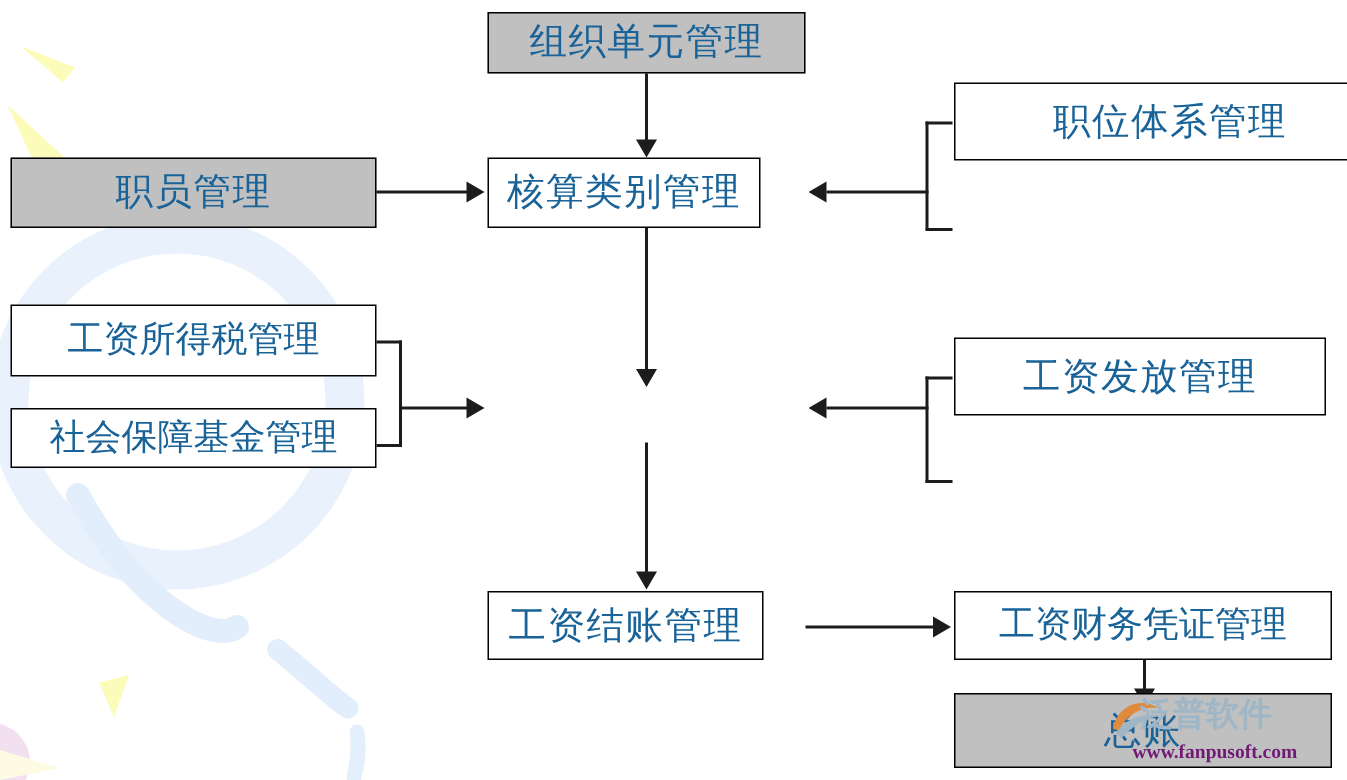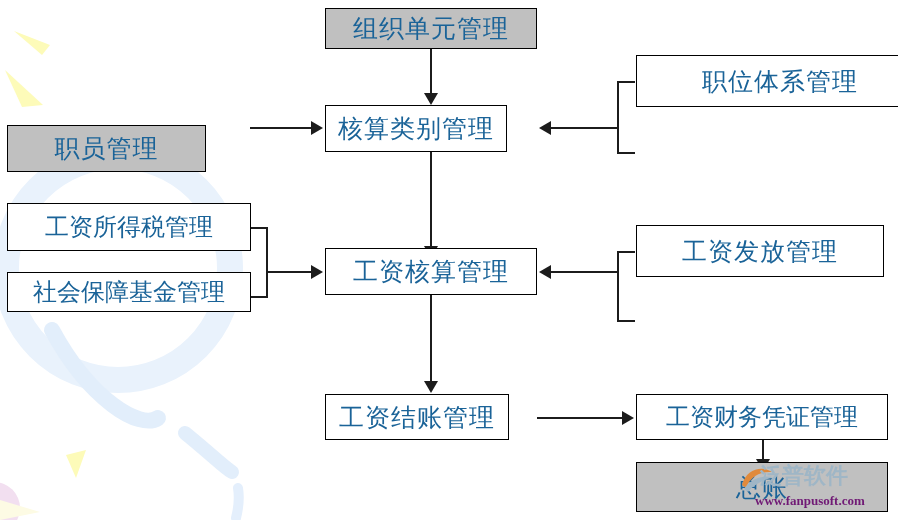--- a/index.html
+++ b/index.html
@@ -170,32 +170,31 @@
   <div class="arrow-d" style="left:424px; top:381px;"></div>
 
   <div class="conn h-line" style="left:537px; top:417px; width:86px;"></div>
   <div class="arrow-r" style="left:622px; top:411px;"></div>
 
   <div class="conn v-line" style="left:762px; top:440px; height:22px;"></div>
   <div class="arrow-d" style="left:756px; top:459px;"></div>
 
   <div class="node gray" style="left:325px; top:8px; width:212px; height:41px;">组织单元管理</div>
 
-  <div class="node gray" style="left:7px; top:105px; width:199px; height:47px;margin-top:20px;">职员管理</div>
+  <div class="node gray" style="left:7px; top:105px; width:244px; height:47px;">职员管理</div>
 
   <div class="node" style="left:325px; top:105px; width:182px; height:47px;">核算类别管理</div>
 
   <div class="node" style="left:636px; top:55px; width:288px; height:52px;">职位体系管理</div>
 
 
   <div class="node tight" style="left:7px; top:203px; width:244px; height:48px;">工资所得税管理</div>
 
   <div class="node tight" style="left:7px; top:272px; width:244px; height:40px;">社会保障基金管理</div>
 
-  <div class="node" style="left:325px; top:248px; width:212px; height:47px;">工资核算管理</div>
 
   <div class="node" style="left:636px; top:225px; width:248px; height:52px;">工资发放管理</div>
 
 
   <div class="node" style="left:325px; top:394px; width:184px; height:46px;">工资结账管理</div>
 
   <div class="node tight" style="left:636px; top:394px; width:252px; height:46px;">工资财务凭证管理</div>
 
   <div class="node gray" style="left:636px; top:462px; width:252px; height:50px;">总账</div>
 

